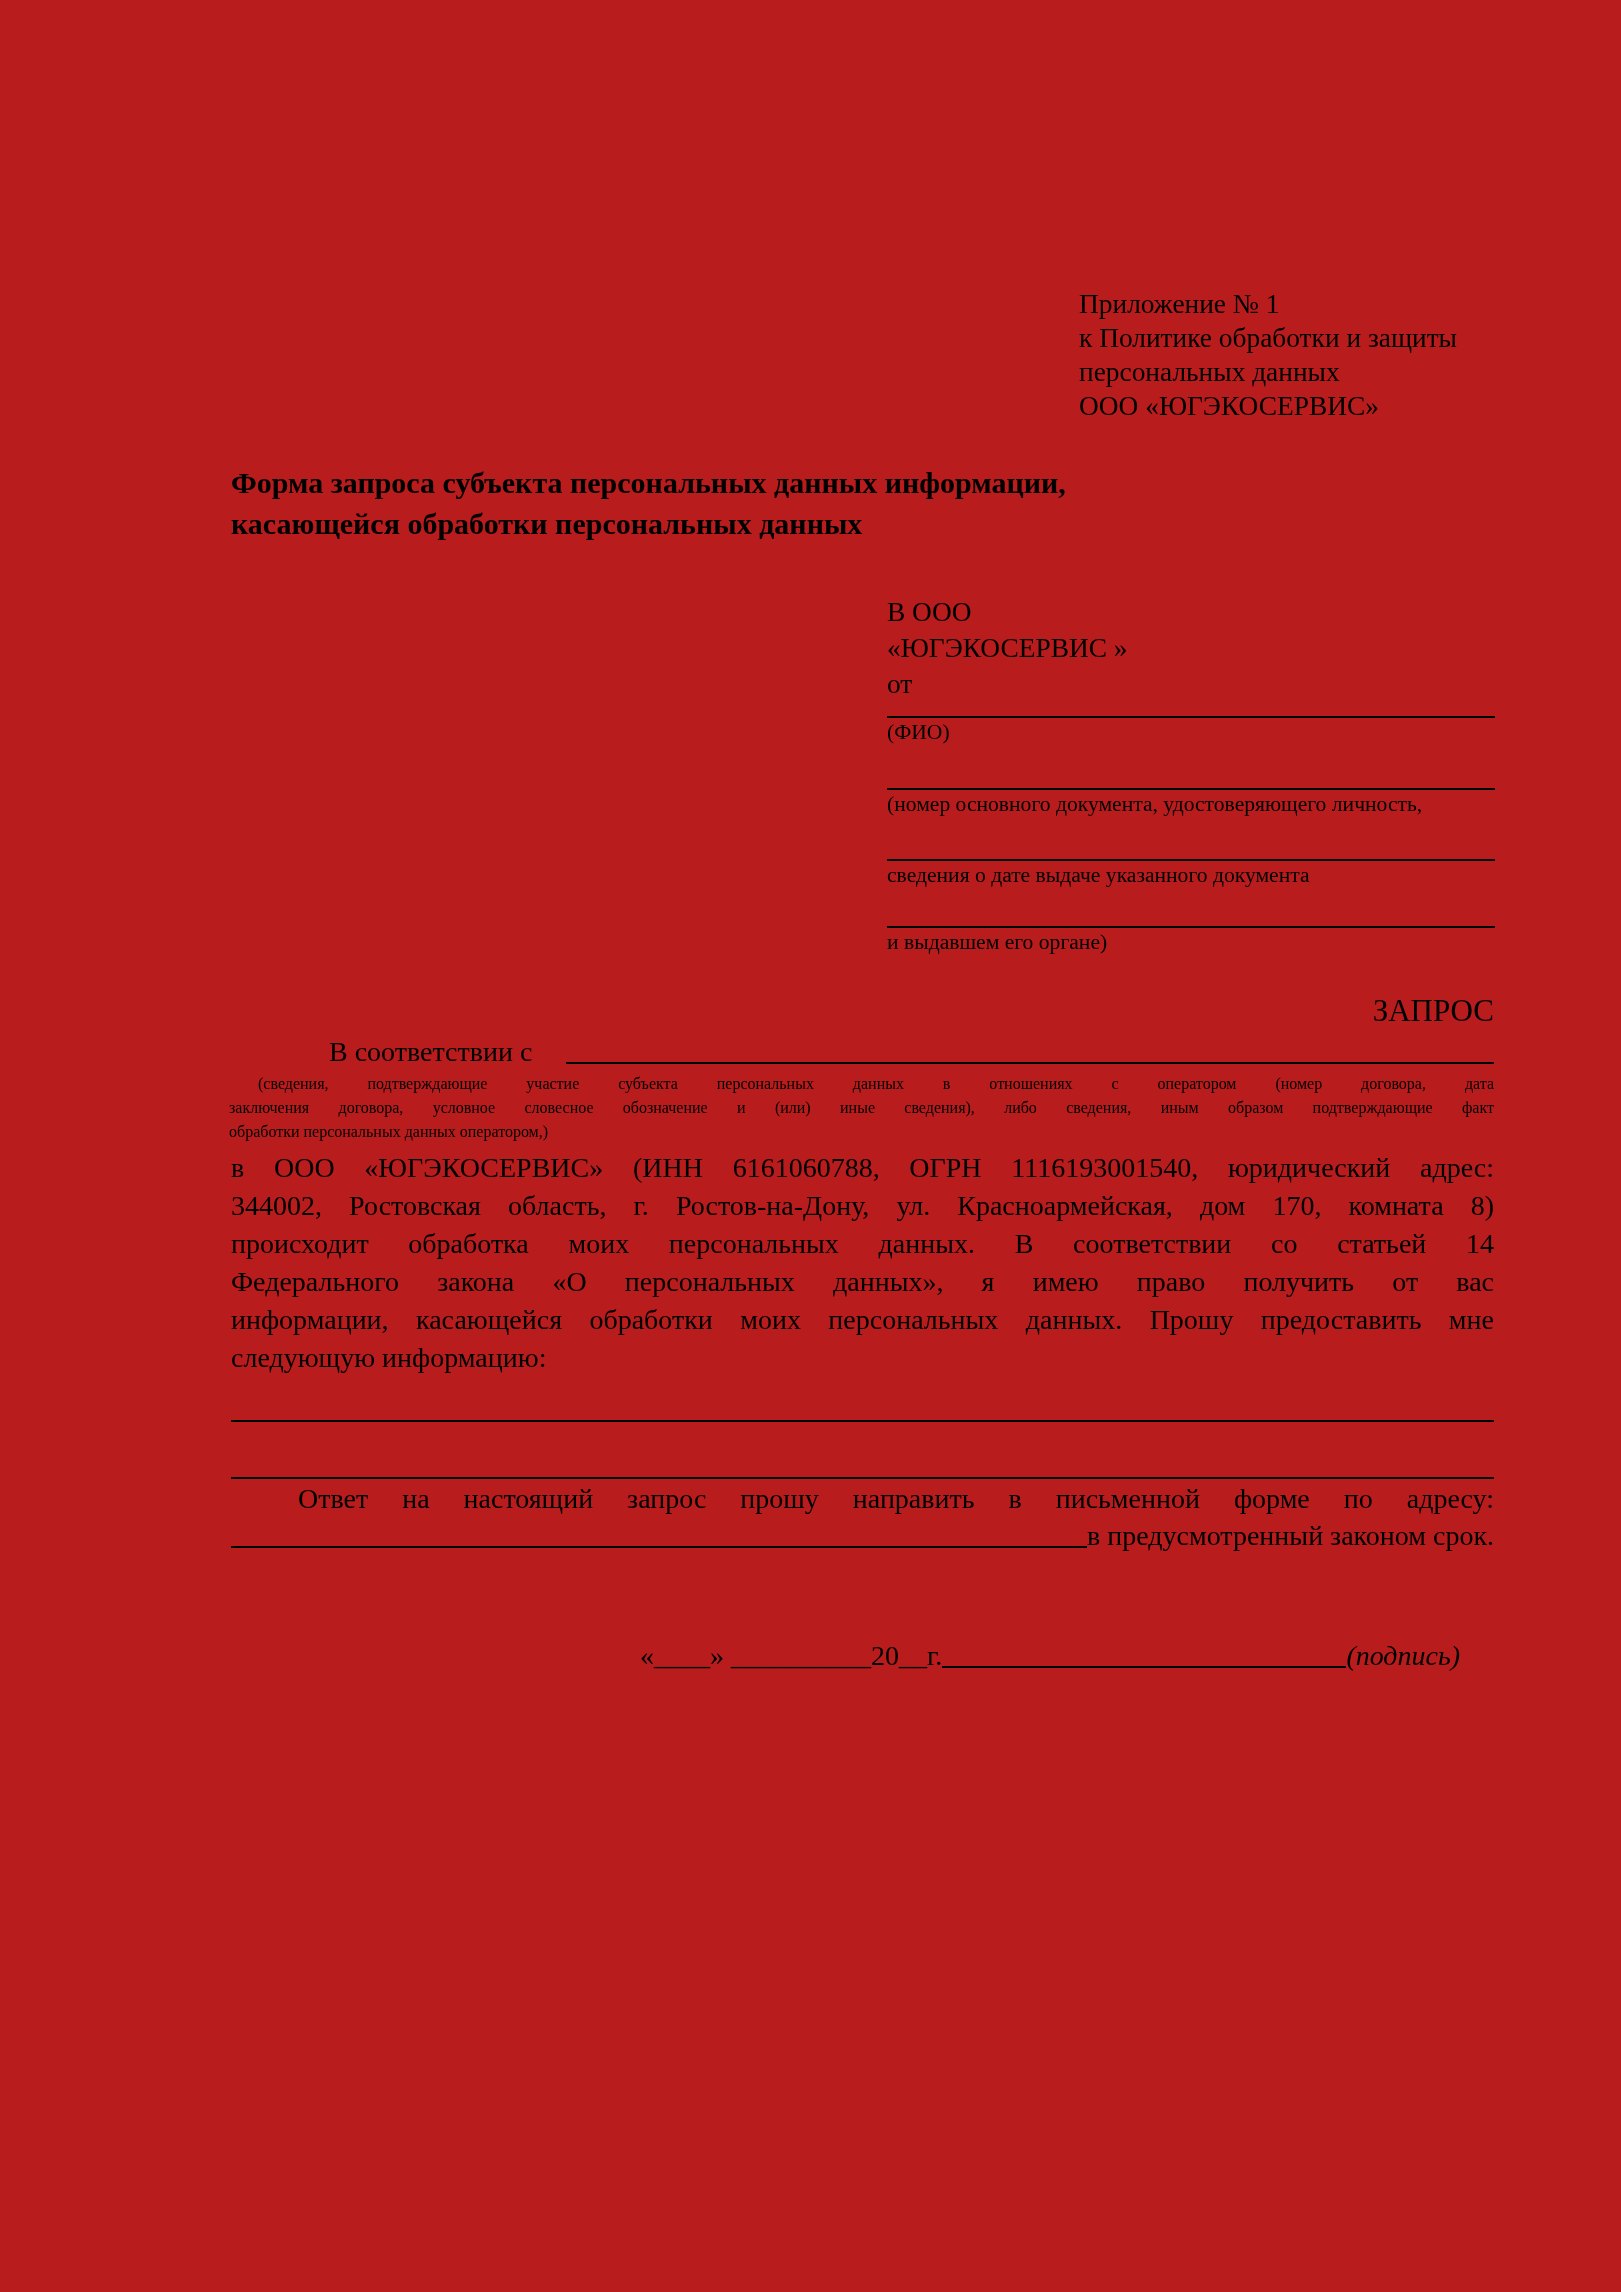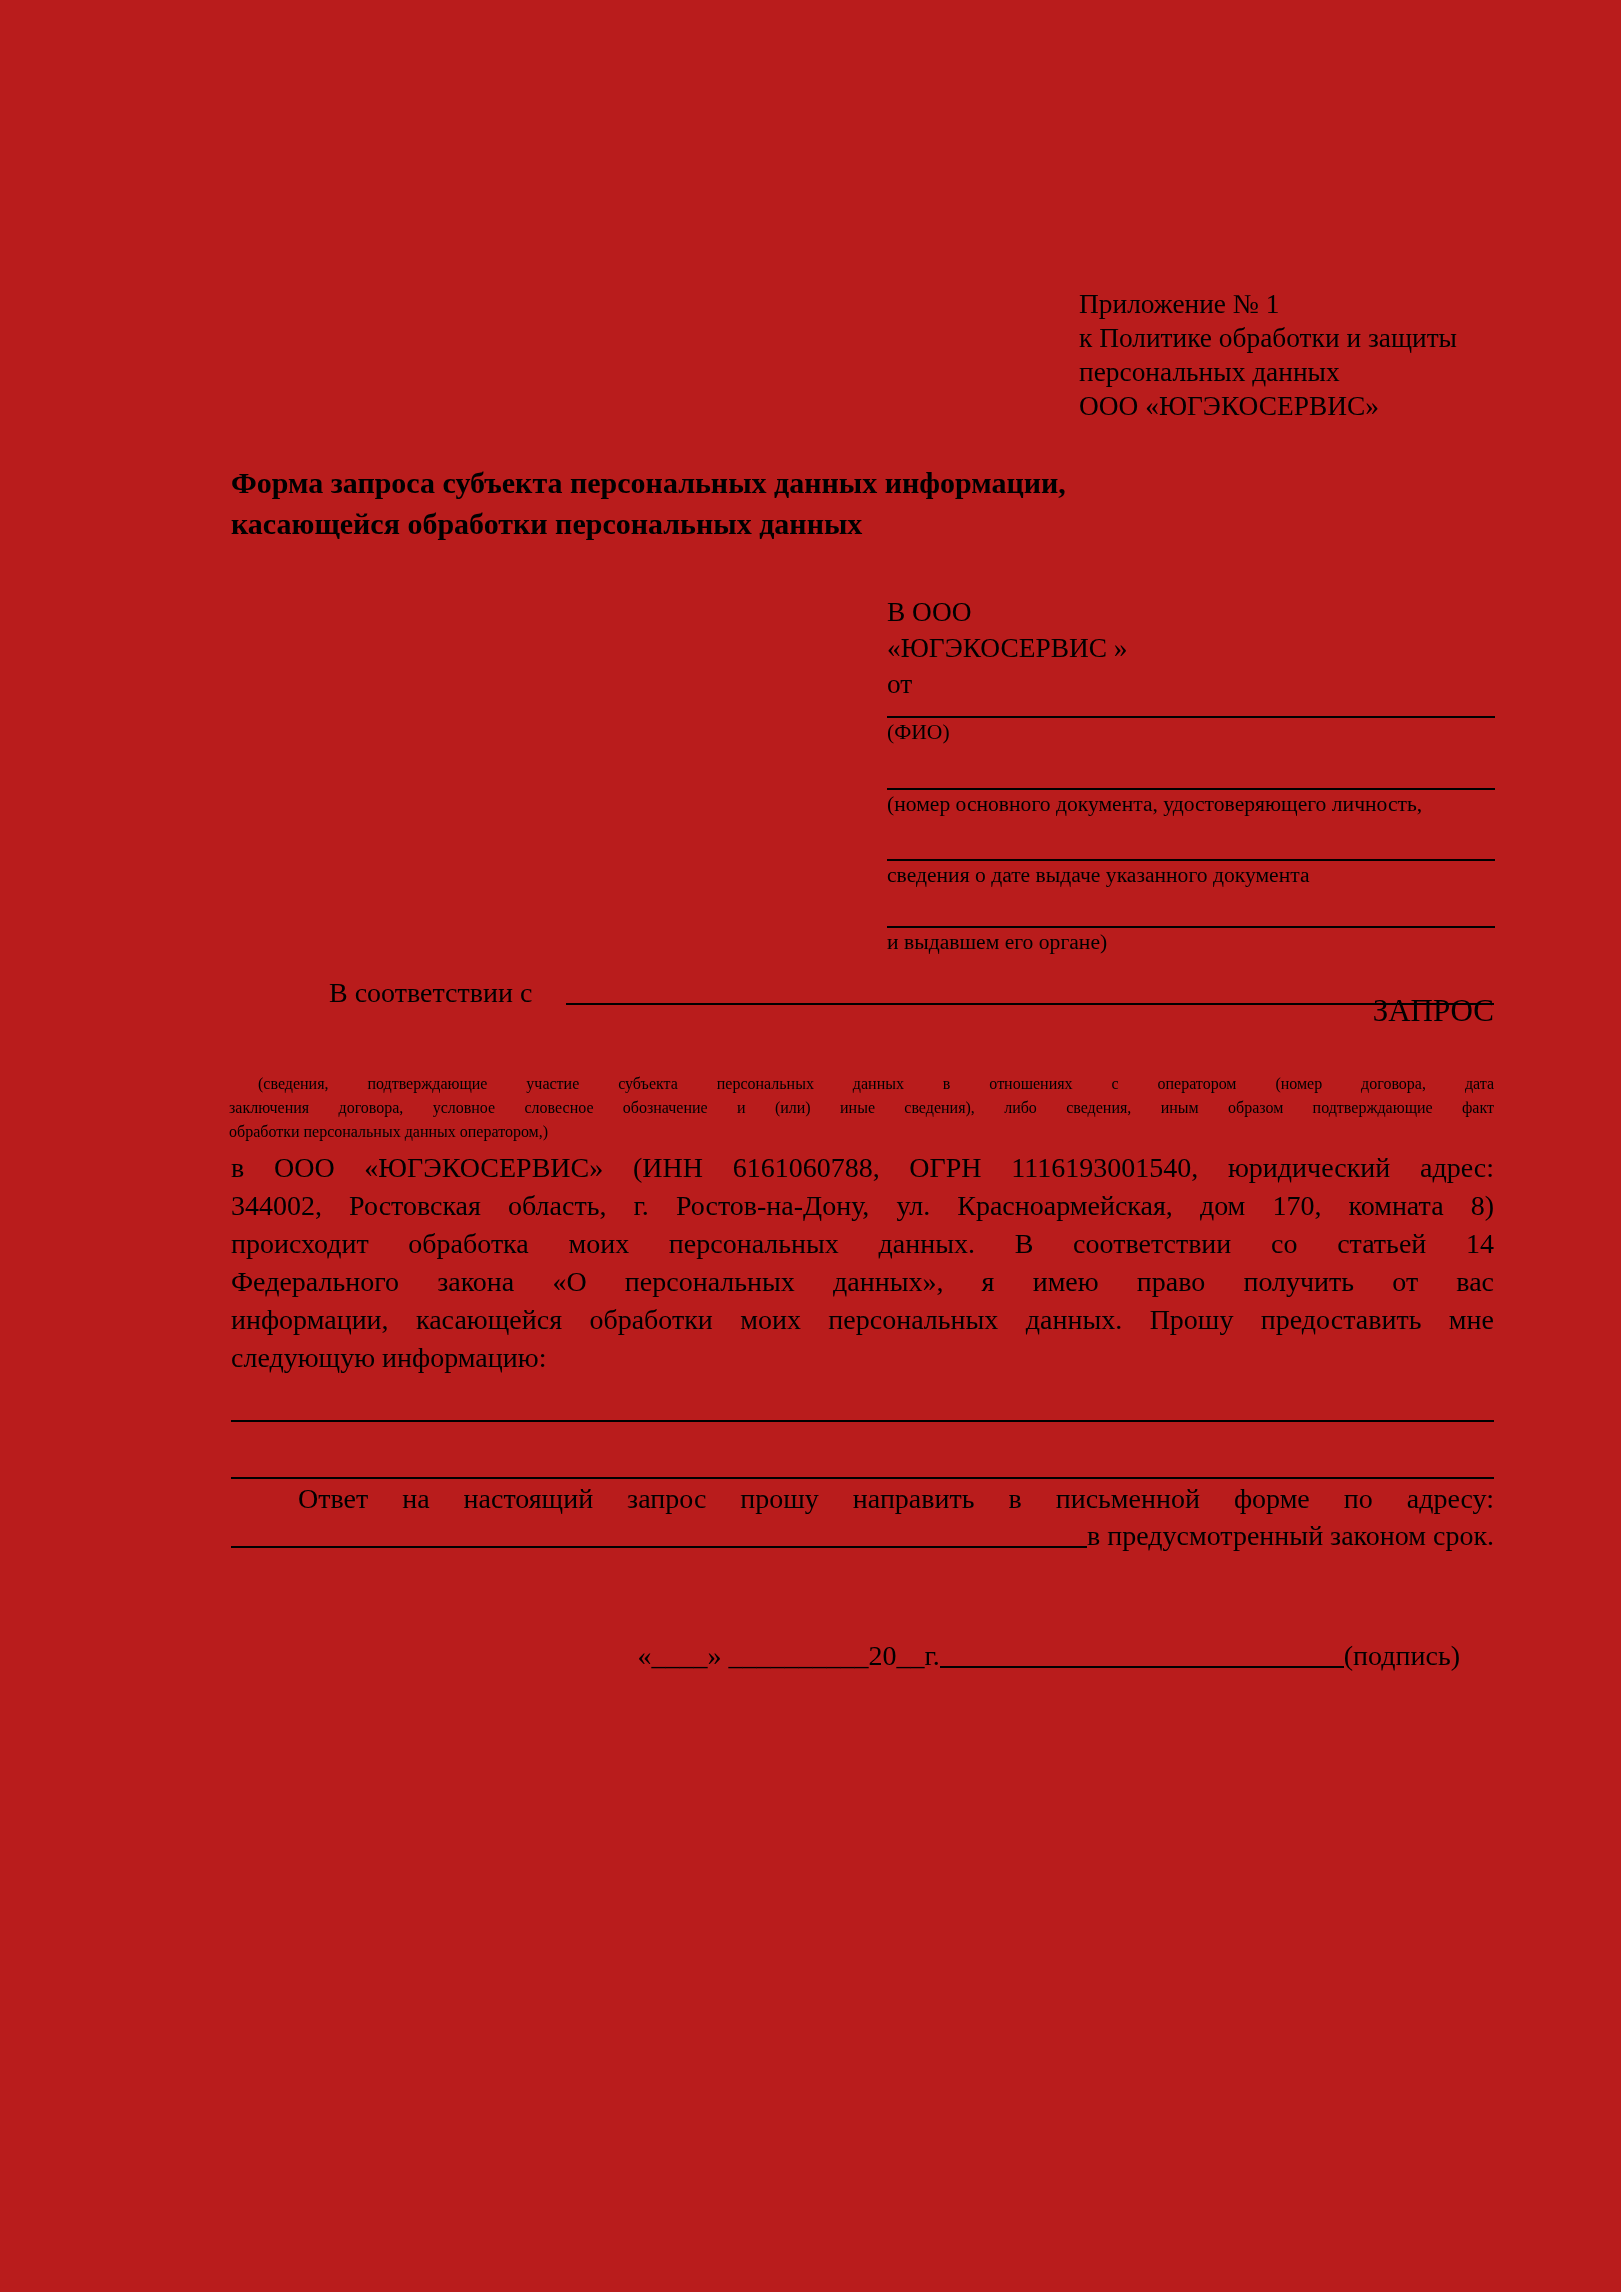--- a/index.html
+++ b/index.html
@@ -69,21 +69,21 @@
     left: 231px;
     top: 992px;
     width: 1263px;
     text-align: right;
     font-size: 31px;
     line-height: 37px;
   }
   .intro-line {
     position: absolute;
     left: 231px;
-    top: 974px;
+    top: 1033px;
     width: 1263px;
     display: flex;
     font-size: 28px;
     line-height: 37px;
     gap: 24px;
   }
   .intro-line .prefix {
     white-space: nowrap;
     padding-left: 98px;
   }
@@ -155,20 +155,21 @@
     width: 1263px;
     display: flex;
     justify-content: flex-end;
     font-size: 28px;
     line-height: 37px;
   }
   .date-left { white-space: nowrap; }
   .sign-right {
     display: flex;
     margin-right: 34px;
+    font-style: italic;
   }
   .sig-line {
     width: 404px;
     border-bottom: 2.9px solid #000;
     margin-bottom: 5.9px;
   }
   .sign-right .caption-sig { white-space: nowrap; }
 </style>
 </head>
 <body>

